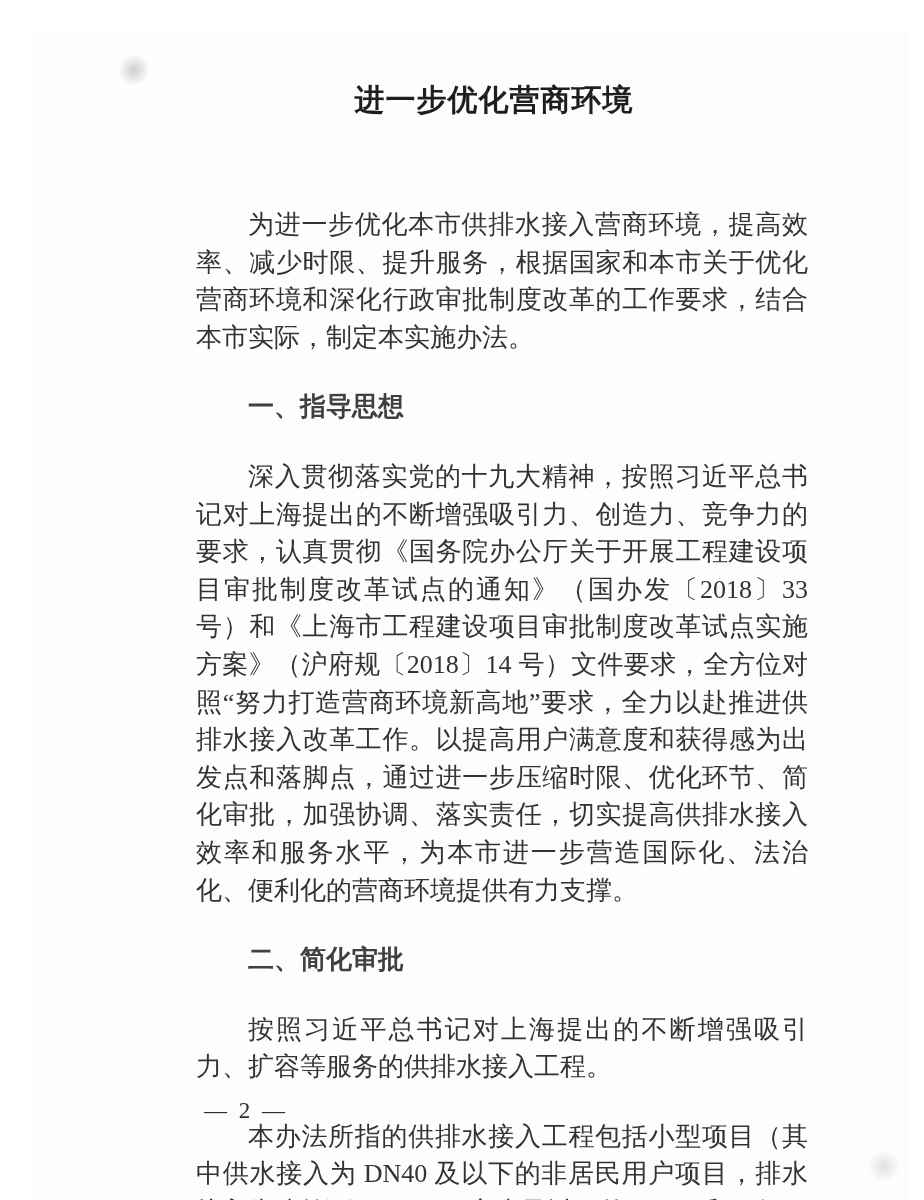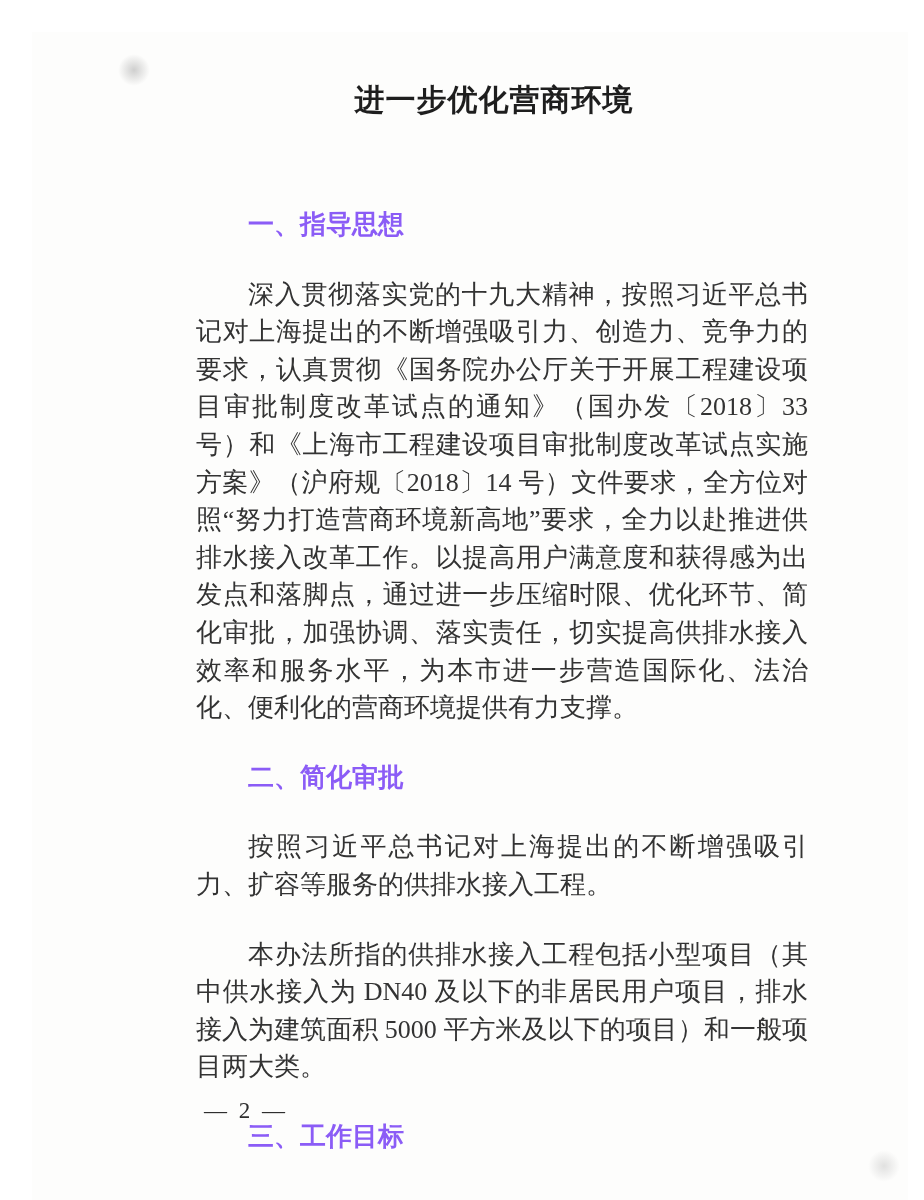--- a/index.html
+++ b/index.html
@@ -38,21 +38,21 @@
     text-justify: inter-ideograph;
   }
   .para {
     text-indent: 2em;
     color: #333333;
   }
   .section-heading {
     text-indent: 2em;
     font-family: "DejaVu Sans", "Liberation Sans", sans-serif;
     font-weight: bold;
-    color: #8b5cf6;
+    color: #404040;
   }
   .page-number {
     position: absolute;
     left: 156px;
     top: 1050px;
     font-size: 23px;
     letter-spacing: 3px;
     color: #2e2e2e;
     font-family: "Liberation Serif", serif;
   }
@@ -81,20 +81,21 @@
 <div class="page">
 
   <span class="scan-smudge"></span>
   <span class="scan-speck"></span>
 
   <h1 class="doc-title">
     <span class="title-line">进一步优化营商环境</span>
   </h1>
 
   <div class="doc-body">
+    <p class="para">为进一步优化本市供排水接入营商环境，提高效率、减少时限、提升服务，根据国家和本市关于优化营商环境和深化行政审批制度改革的工作要求，结合本市实际，制定本实施办法。</p>
     <p class="section-heading">一、指导思想</p>
     <p class="para">深入贯彻落实党的十九大精神，按照习近平总书记对上海提出的不断增强吸引力、创造力、竞争力的要求，认真贯彻《国务院办公厅关于开展工程建设项目审批制度改革试点的通知》（国办发〔2018〕33 号）和《上海市工程建设项目审批制度改革试点实施方案》（沪府规〔2018〕14 号）文件要求，全方位对照“努力打造营商环境新高地”要求，全力以赴推进供排水接入改革工作。以提高用户满意度和获得感为出发点和落脚点，通过进一步压缩时限、优化环节、简化审批，加强协调、落实责任，切实提高供排水接入效率和服务水平，为本市进一步营造国际化、法治化、便利化的营商环境提供有力支撑。</p>
     <p class="section-heading">二、简化审批</p>
     <p class="para">按照习近平总书记对上海提出的不断增强吸引力、扩容等服务的供排水接入工程。</p>
     <p class="para">本办法所指的供排水接入工程包括小型项目（其中供水接入为 DN40 及以下的非居民用户项目，排水接入为建筑面积 5000 平方米及以下的项目）和一般项目两大类。</p>
     <p class="section-heading">三、工作目标</p>
   </div>
 
   <div class="page-number">— 2 —</div>
 

